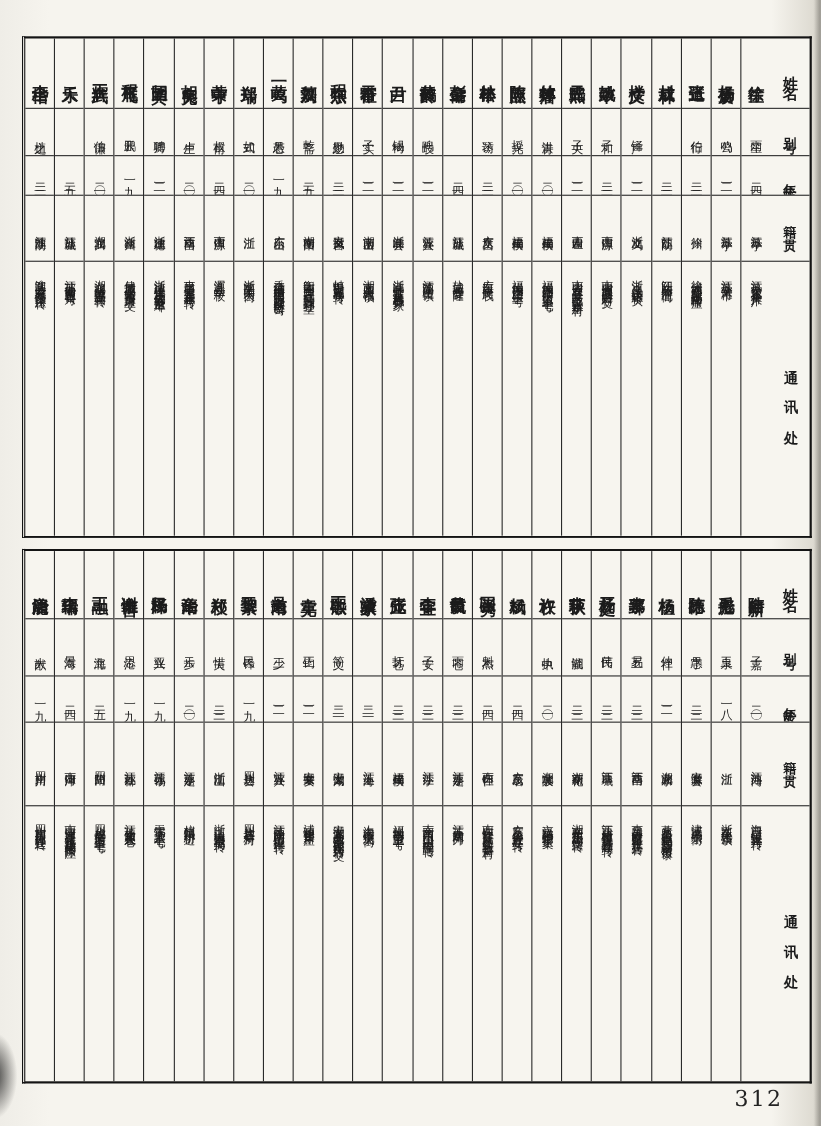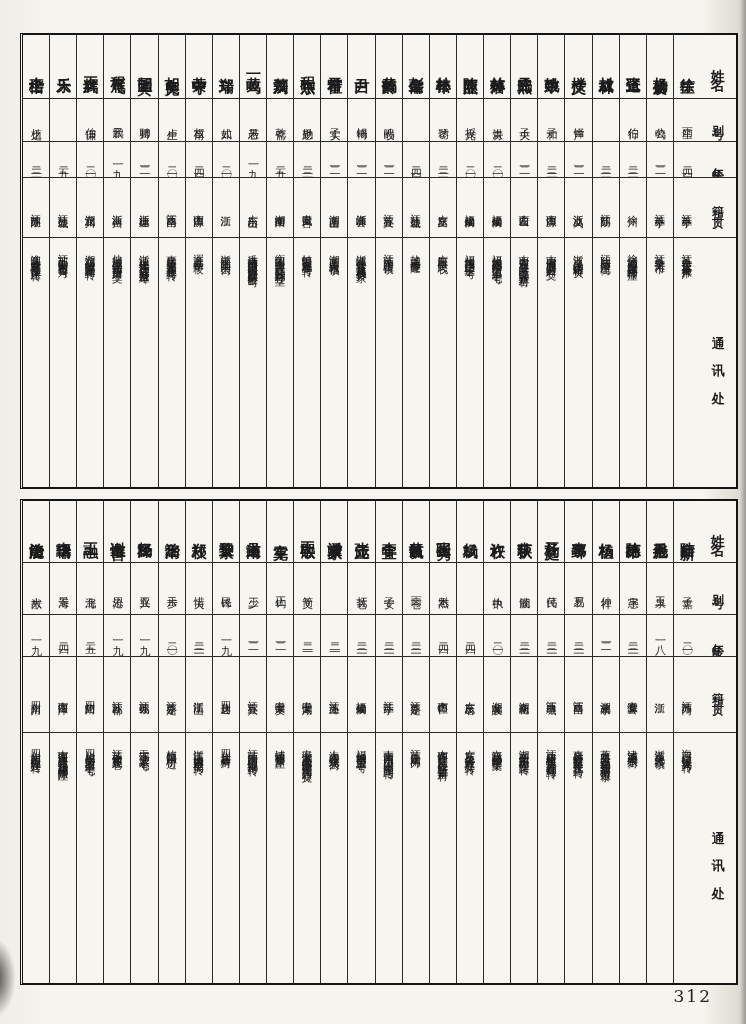--- a/index.html
+++ b/index.html
@@ -56,21 +56,21 @@
   .hdr .vtext{font-weight:bold;}
   .hdr .r-name .vtext{font-size:14px;letter-spacing:9px;}
   .hdr .r-alias .vtext{font-size:12px;letter-spacing:5px;}
   .hdr .r-age .vtext{font-size:12px;letter-spacing:3px;}
   .hdr .r-native .vtext{font-size:12px;letter-spacing:12px;}
   .hdr .r-addr{align-items:center;}
   .hdr .r-addr .vtext{font-size:13px;letter-spacing:28px;}
 
   .page-number{
     position:absolute;right:34px;top:986px;
-    font-size:17px;letter-spacing:2px;color:#222;
+    font-size:20px;letter-spacing:2px;color:#222;
     font-family:"DejaVu Serif","Liberation Serif",serif;
   }
   .smudge-bl{
     position:absolute;left:-6px;top:938px;width:22px;height:80px;
     background:radial-gradient(ellipse at 0% 50%,rgba(20,20,20,.85),rgba(20,20,20,0) 70%);
   }
   .edge-right{
     position:absolute;right:0;top:0;width:6px;height:100%;
     background:linear-gradient(90deg,rgba(60,58,52,0),rgba(60,58,52,.35));
   }

